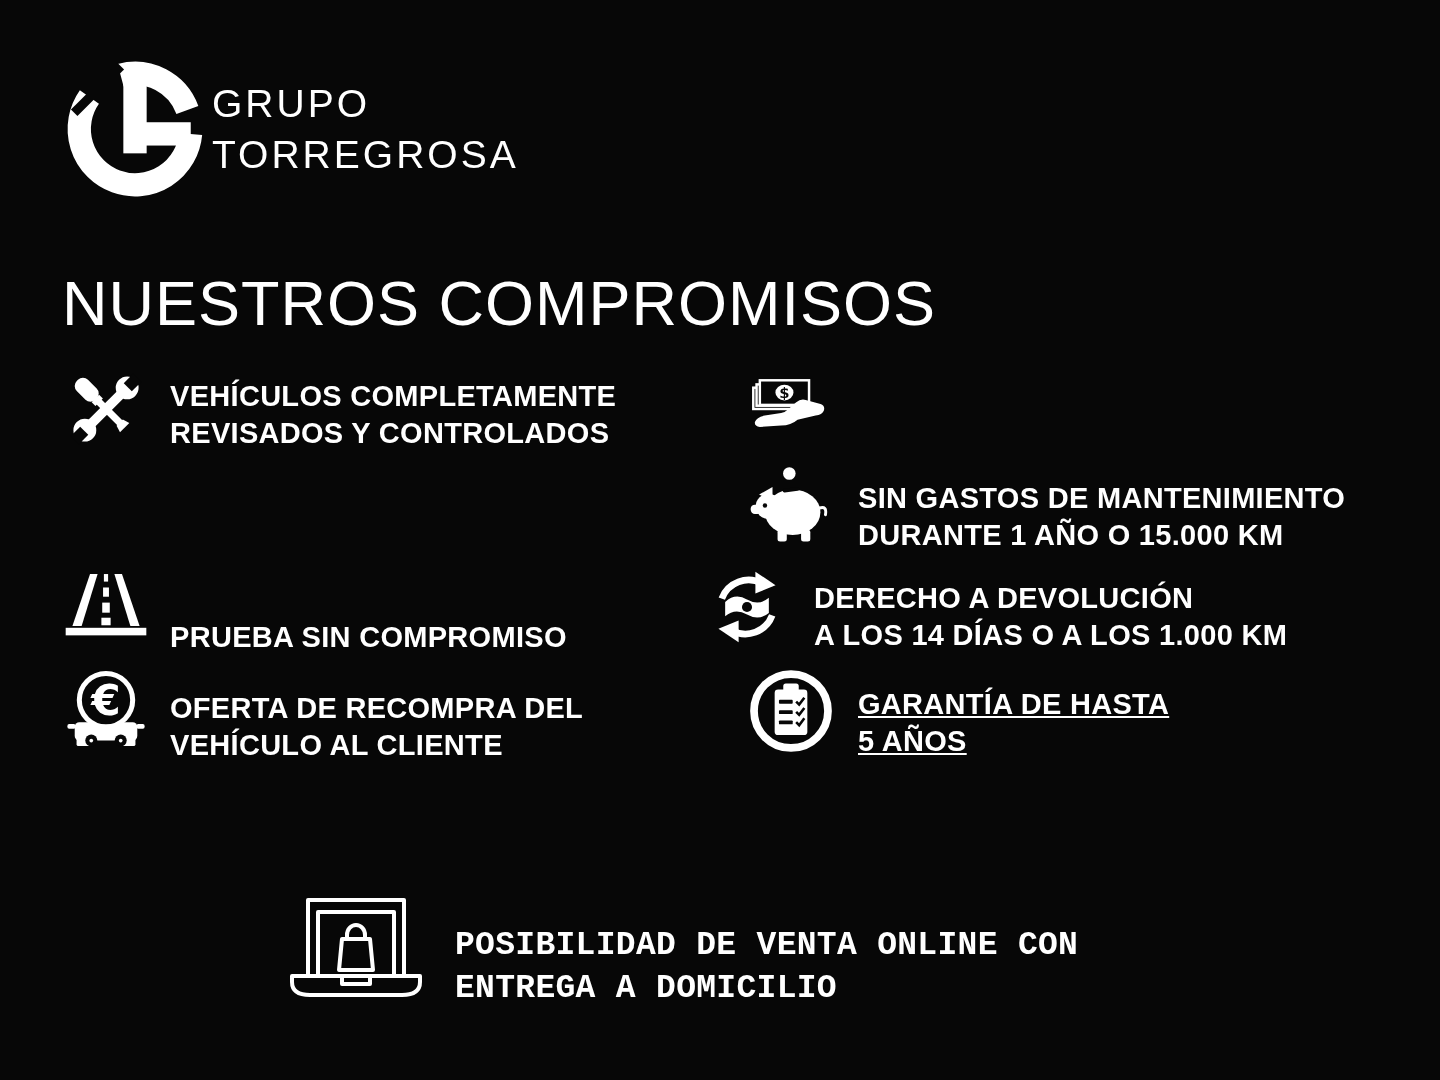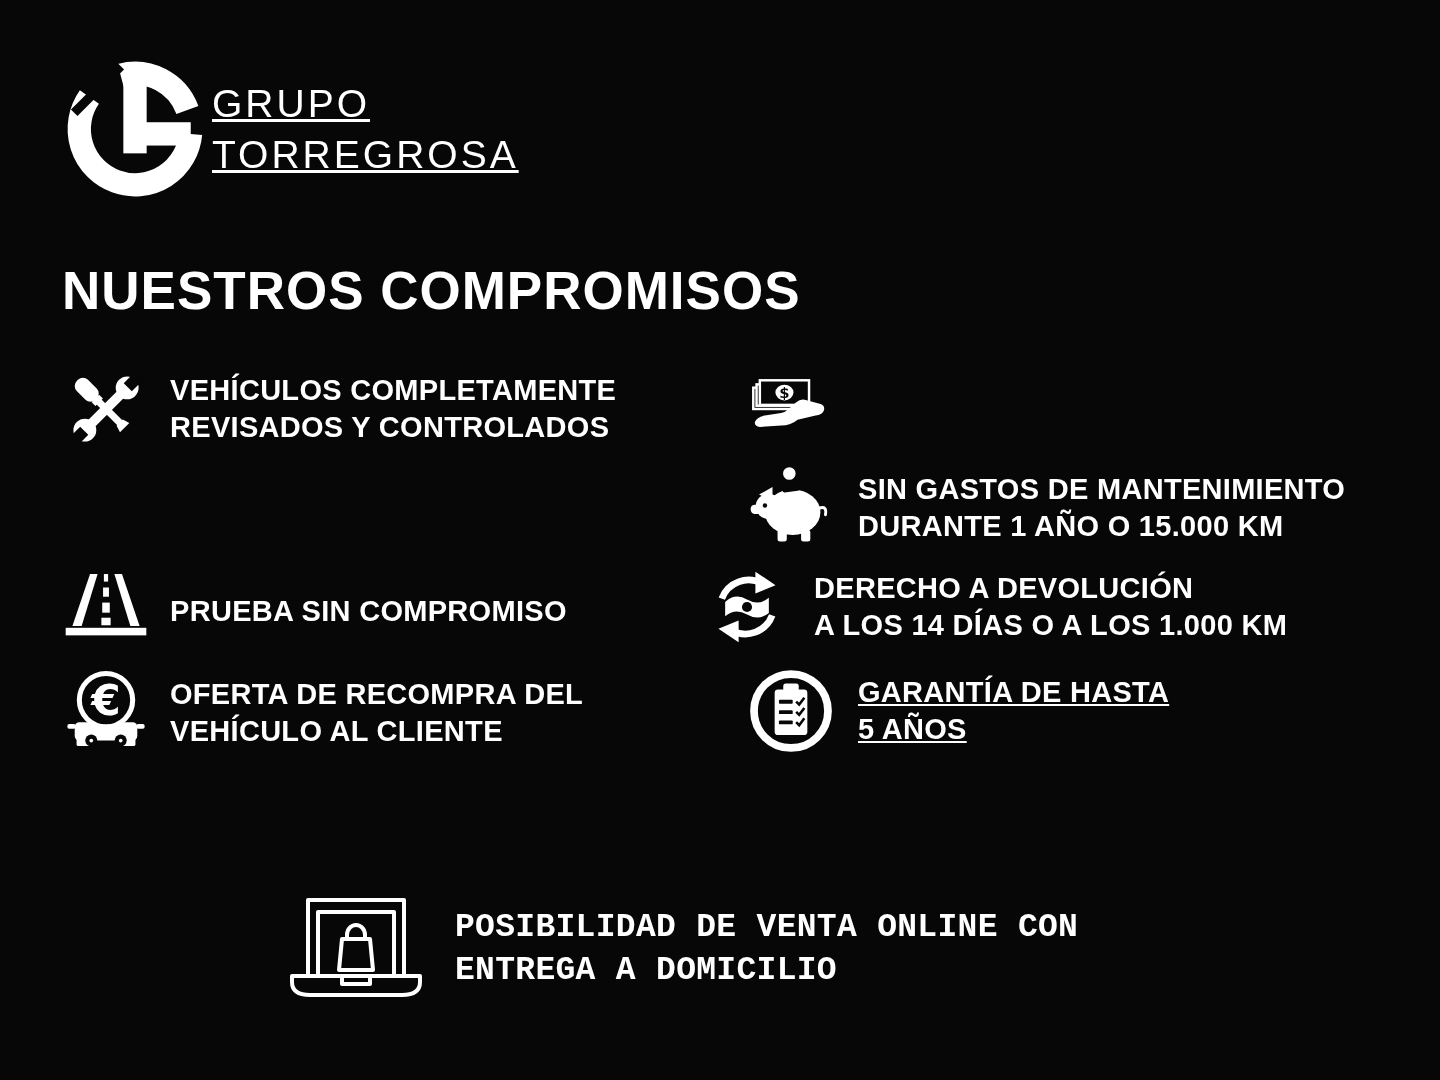--- a/index.html
+++ b/index.html
@@ -8,29 +8,28 @@
     position:relative; width:1440px; height:1080px; overflow:hidden;
     background:var(--bg); color:var(--fg);
     font-family:"Liberation Sans", sans-serif;
   }
   
   .logo-mark{position:absolute; left:60px; top:52px; width:150px; height:150px;}
   .logo-name{
     position:absolute; left:212px; top:78px;
     font-size:39px; font-weight:400; letter-spacing:3px; line-height:51px;
     text-transform:uppercase;
-    text-decoration:underline;
   }
   
   .page-title{
-    position:absolute; left:62px; top:260px;
-    font-size:53px; font-weight:700; letter-spacing:1px;
-  }
-  
-  .item{position:absolute; display:flex; align-items:center;}
+    position:absolute; left:62px; top:267px;
+    font-size:63px; font-weight:400; letter-spacing:1px;
+  }
+  
+  .item{position:absolute; display:flex; align-items:flex-end;}
   .item .icon-box{flex:0 0 auto; display:flex; align-items:center; justify-content:center;}
   .item-label{
     font-size:29px; font-weight:700; line-height:37px;
     letter-spacing:0.3px; white-space:pre-line;
   }
   .col-l .icon-box{width:96px; height:100%; margin-right:16px;}
   .col-r .icon-box{width:86px; height:100%; margin-right:24px;}
   .item-l1{left:58px;  top:366px; height:86px;  width:620px;}
   .item-l2{left:58px;  top:468px; height:86px;  width:620px;}
   .item-l3{left:58px;  top:566px; height:90px;  width:620px;}

